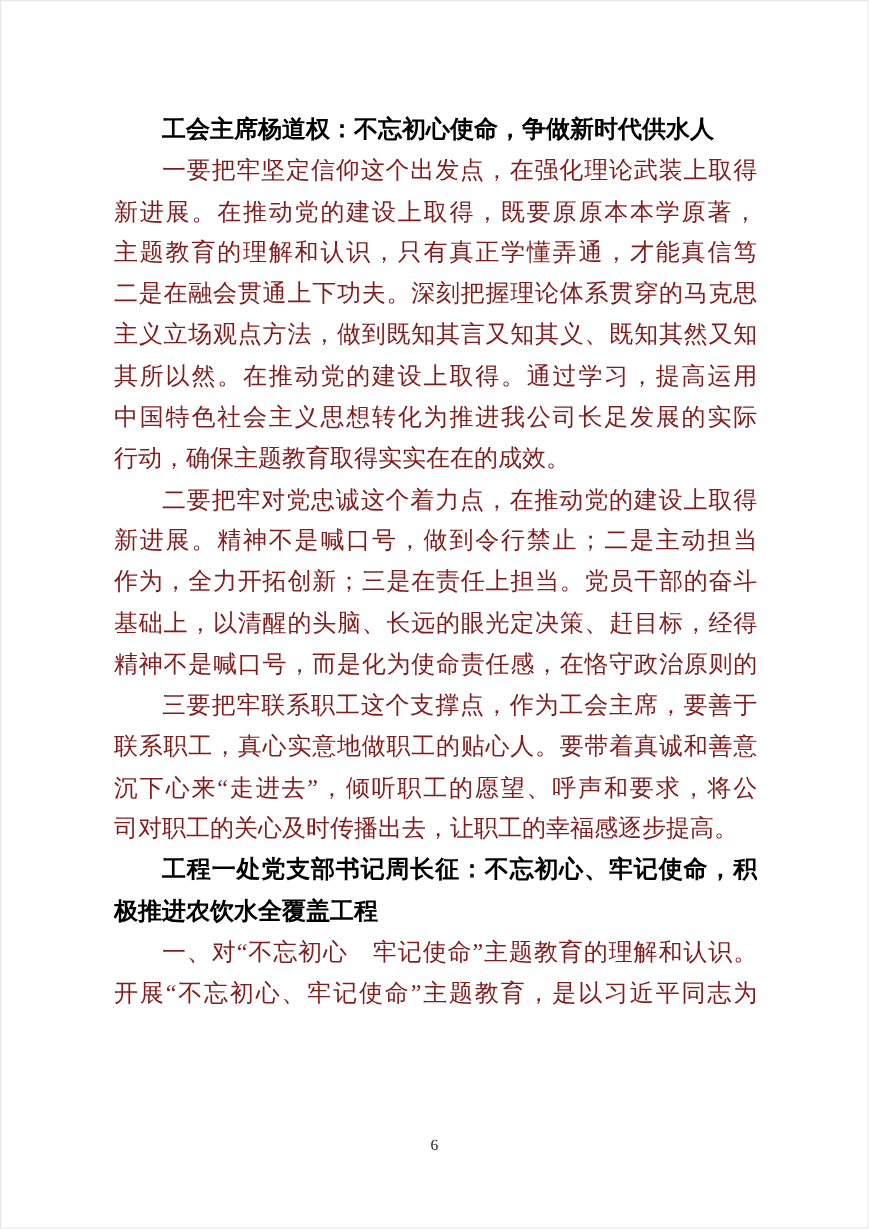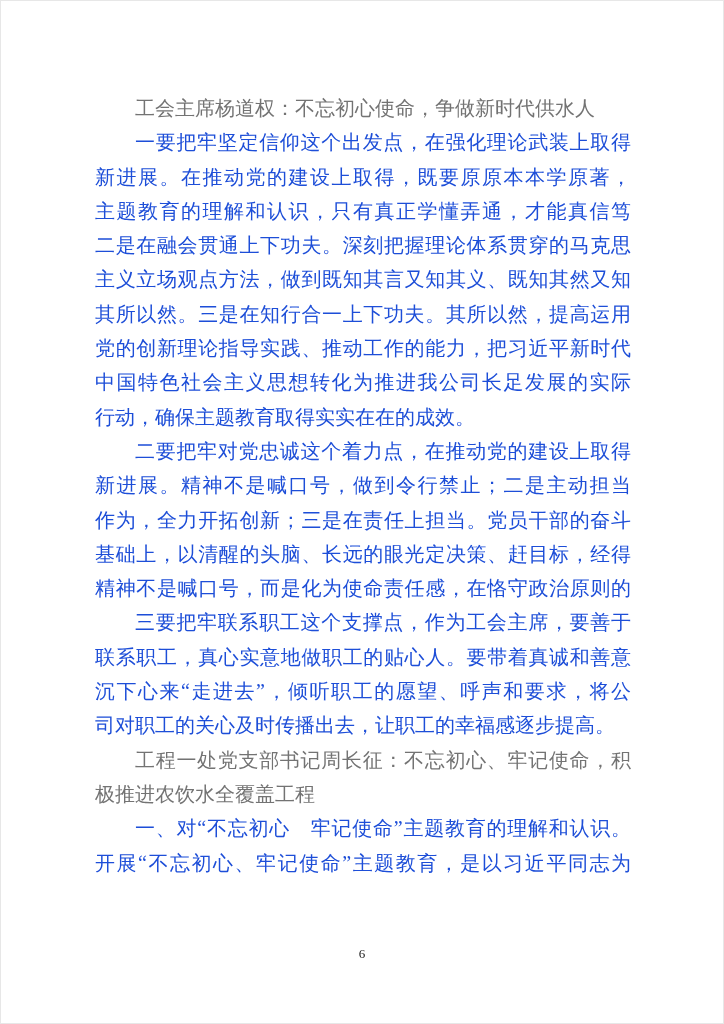--- a/index.html
+++ b/index.html
@@ -20,28 +20,28 @@
   .textblock {
     position: absolute;
     left: 94px;
     top: 90px;
     width: 536px;
   }
   .line {
     height: 34.3px;
     line-height: 34.3px;
     font-size: 20px;
-    color: #1d4ed8;
+    color: #7f1d1d;
     text-align: justify;
     text-align-last: justify;
     overflow: hidden;
   }
   .line.h {
-    font-weight: normal;
-    color: #737373;
+    font-weight: bold;
+    color: #000000;
   }
   .line.indent {
     text-indent: 2em;
   }
   .line.end {
     text-align-last: left;
   }
   .page-number {
     position: absolute;
     left: 0;
@@ -58,22 +58,21 @@
 <body>
 
 <div class="page">
   <div class="textblock">
     <div class="line h indent end">工会主席杨道权：不忘初心使命，争做新时代供水人</div>
     <div class="line indent">一要把牢坚定信仰这个出发点，在强化理论武装上取得</div>
     <div class="line">新进展。在推动党的建设上取得，既要原原本本学原著，</div>
     <div class="line">主题教育的理解和认识，只有真正学懂弄通，才能真信笃行。</div>
     <div class="line">二是在融会贯通上下功夫。深刻把握理论体系贯穿的马克思</div>
     <div class="line">主义立场观点方法，做到既知其言又知其义、既知其然又知</div>
-    <div class="line">其所以然。三是在知行合一上下功夫。其所以然，提高运用</div>
-    <div class="line">党的创新理论指导实践、推动工作的能力，把习近平新时代</div>
+    <div class="line">其所以然。在推动党的建设上取得。通过学习，提高运用</div>
     <div class="line">中国特色社会主义思想转化为推进我公司长足发展的实际</div>
     <div class="line end">行动，确保主题教育取得实实在在的成效。</div>
     <div class="line indent">二要把牢对党忠诚这个着力点，在推动党的建设上取得</div>
     <div class="line">新进展。精神不是喊口号，做到令行禁止；二是主动担当</div>
     <div class="line">作为，全力开拓创新；三是在责任上担当。党员干部的奋斗</div>
     <div class="line">基础上，以清醒的头脑、长远的眼光定决策、赶目标，经得</div>
     <div class="line">精神不是喊口号，而是化为使命责任感，在恪守政治原则的</div>
     <div class="line indent">三要把牢联系职工这个支撑点，作为工会主席，要善于</div>
     <div class="line">联系职工，真心实意地做职工的贴心人。要带着真诚和善意</div>
     <div class="line">沉下心来“走进去”，倾听职工的愿望、呼声和要求，将公</div>

